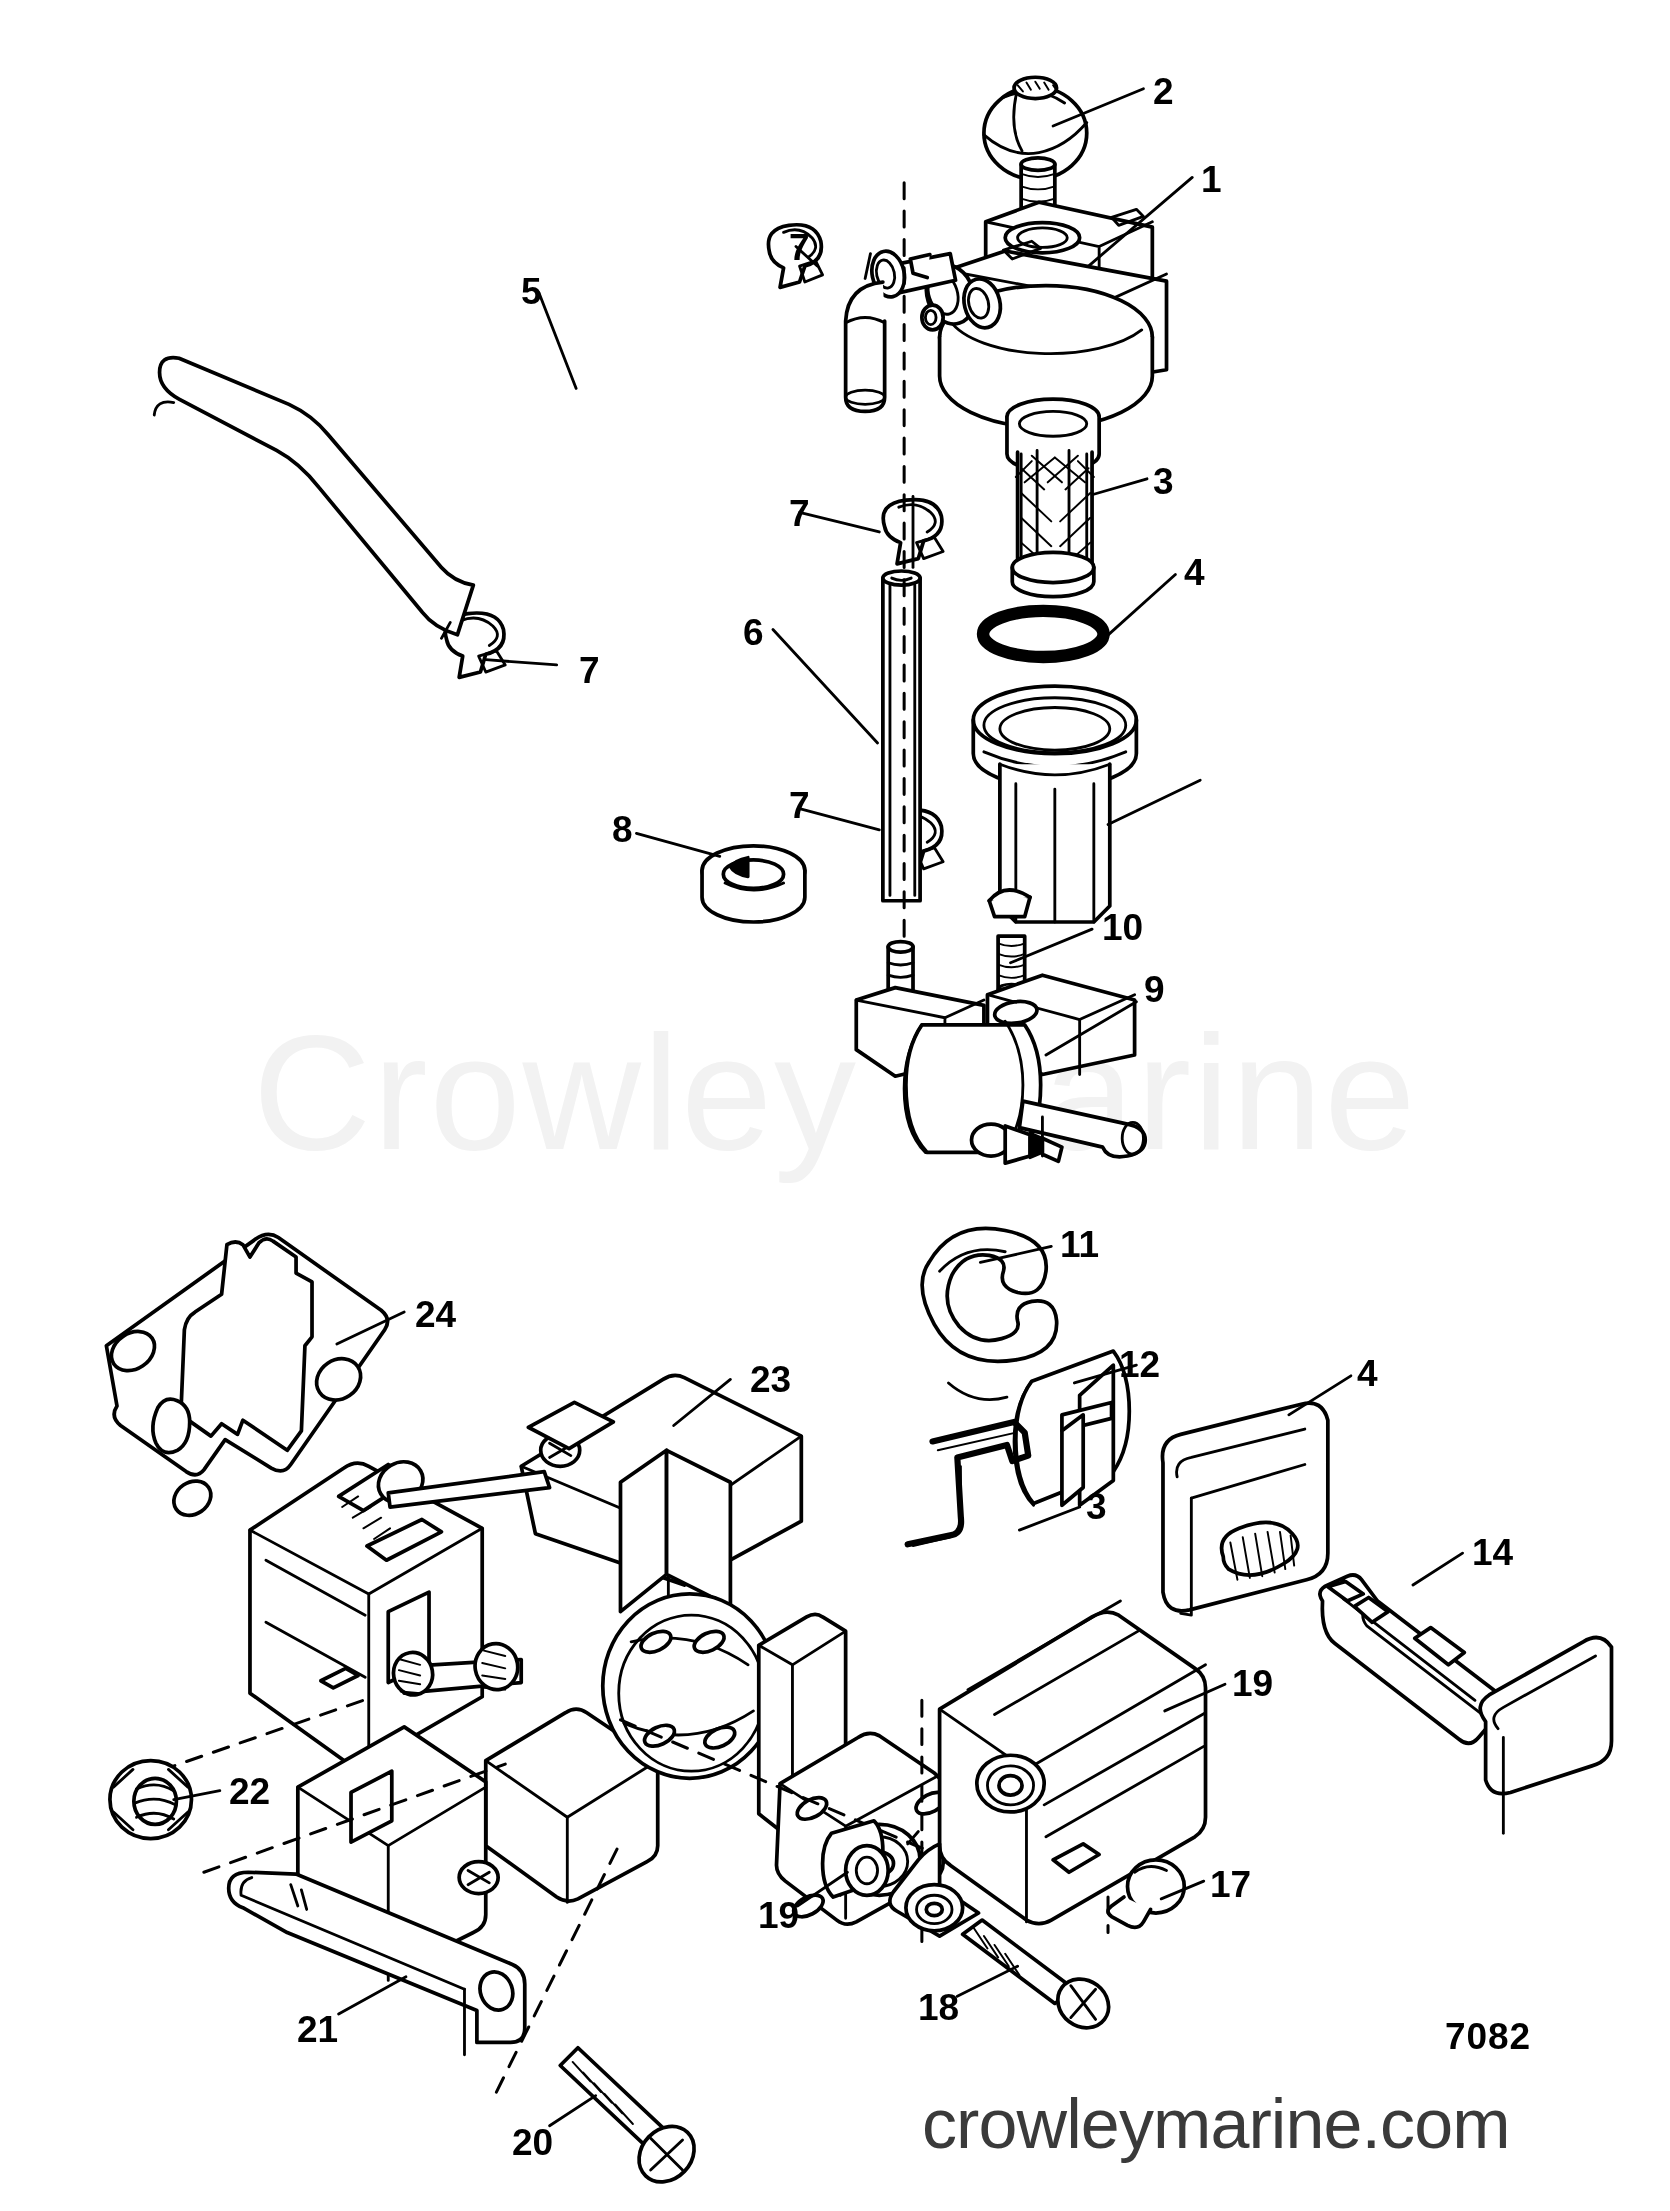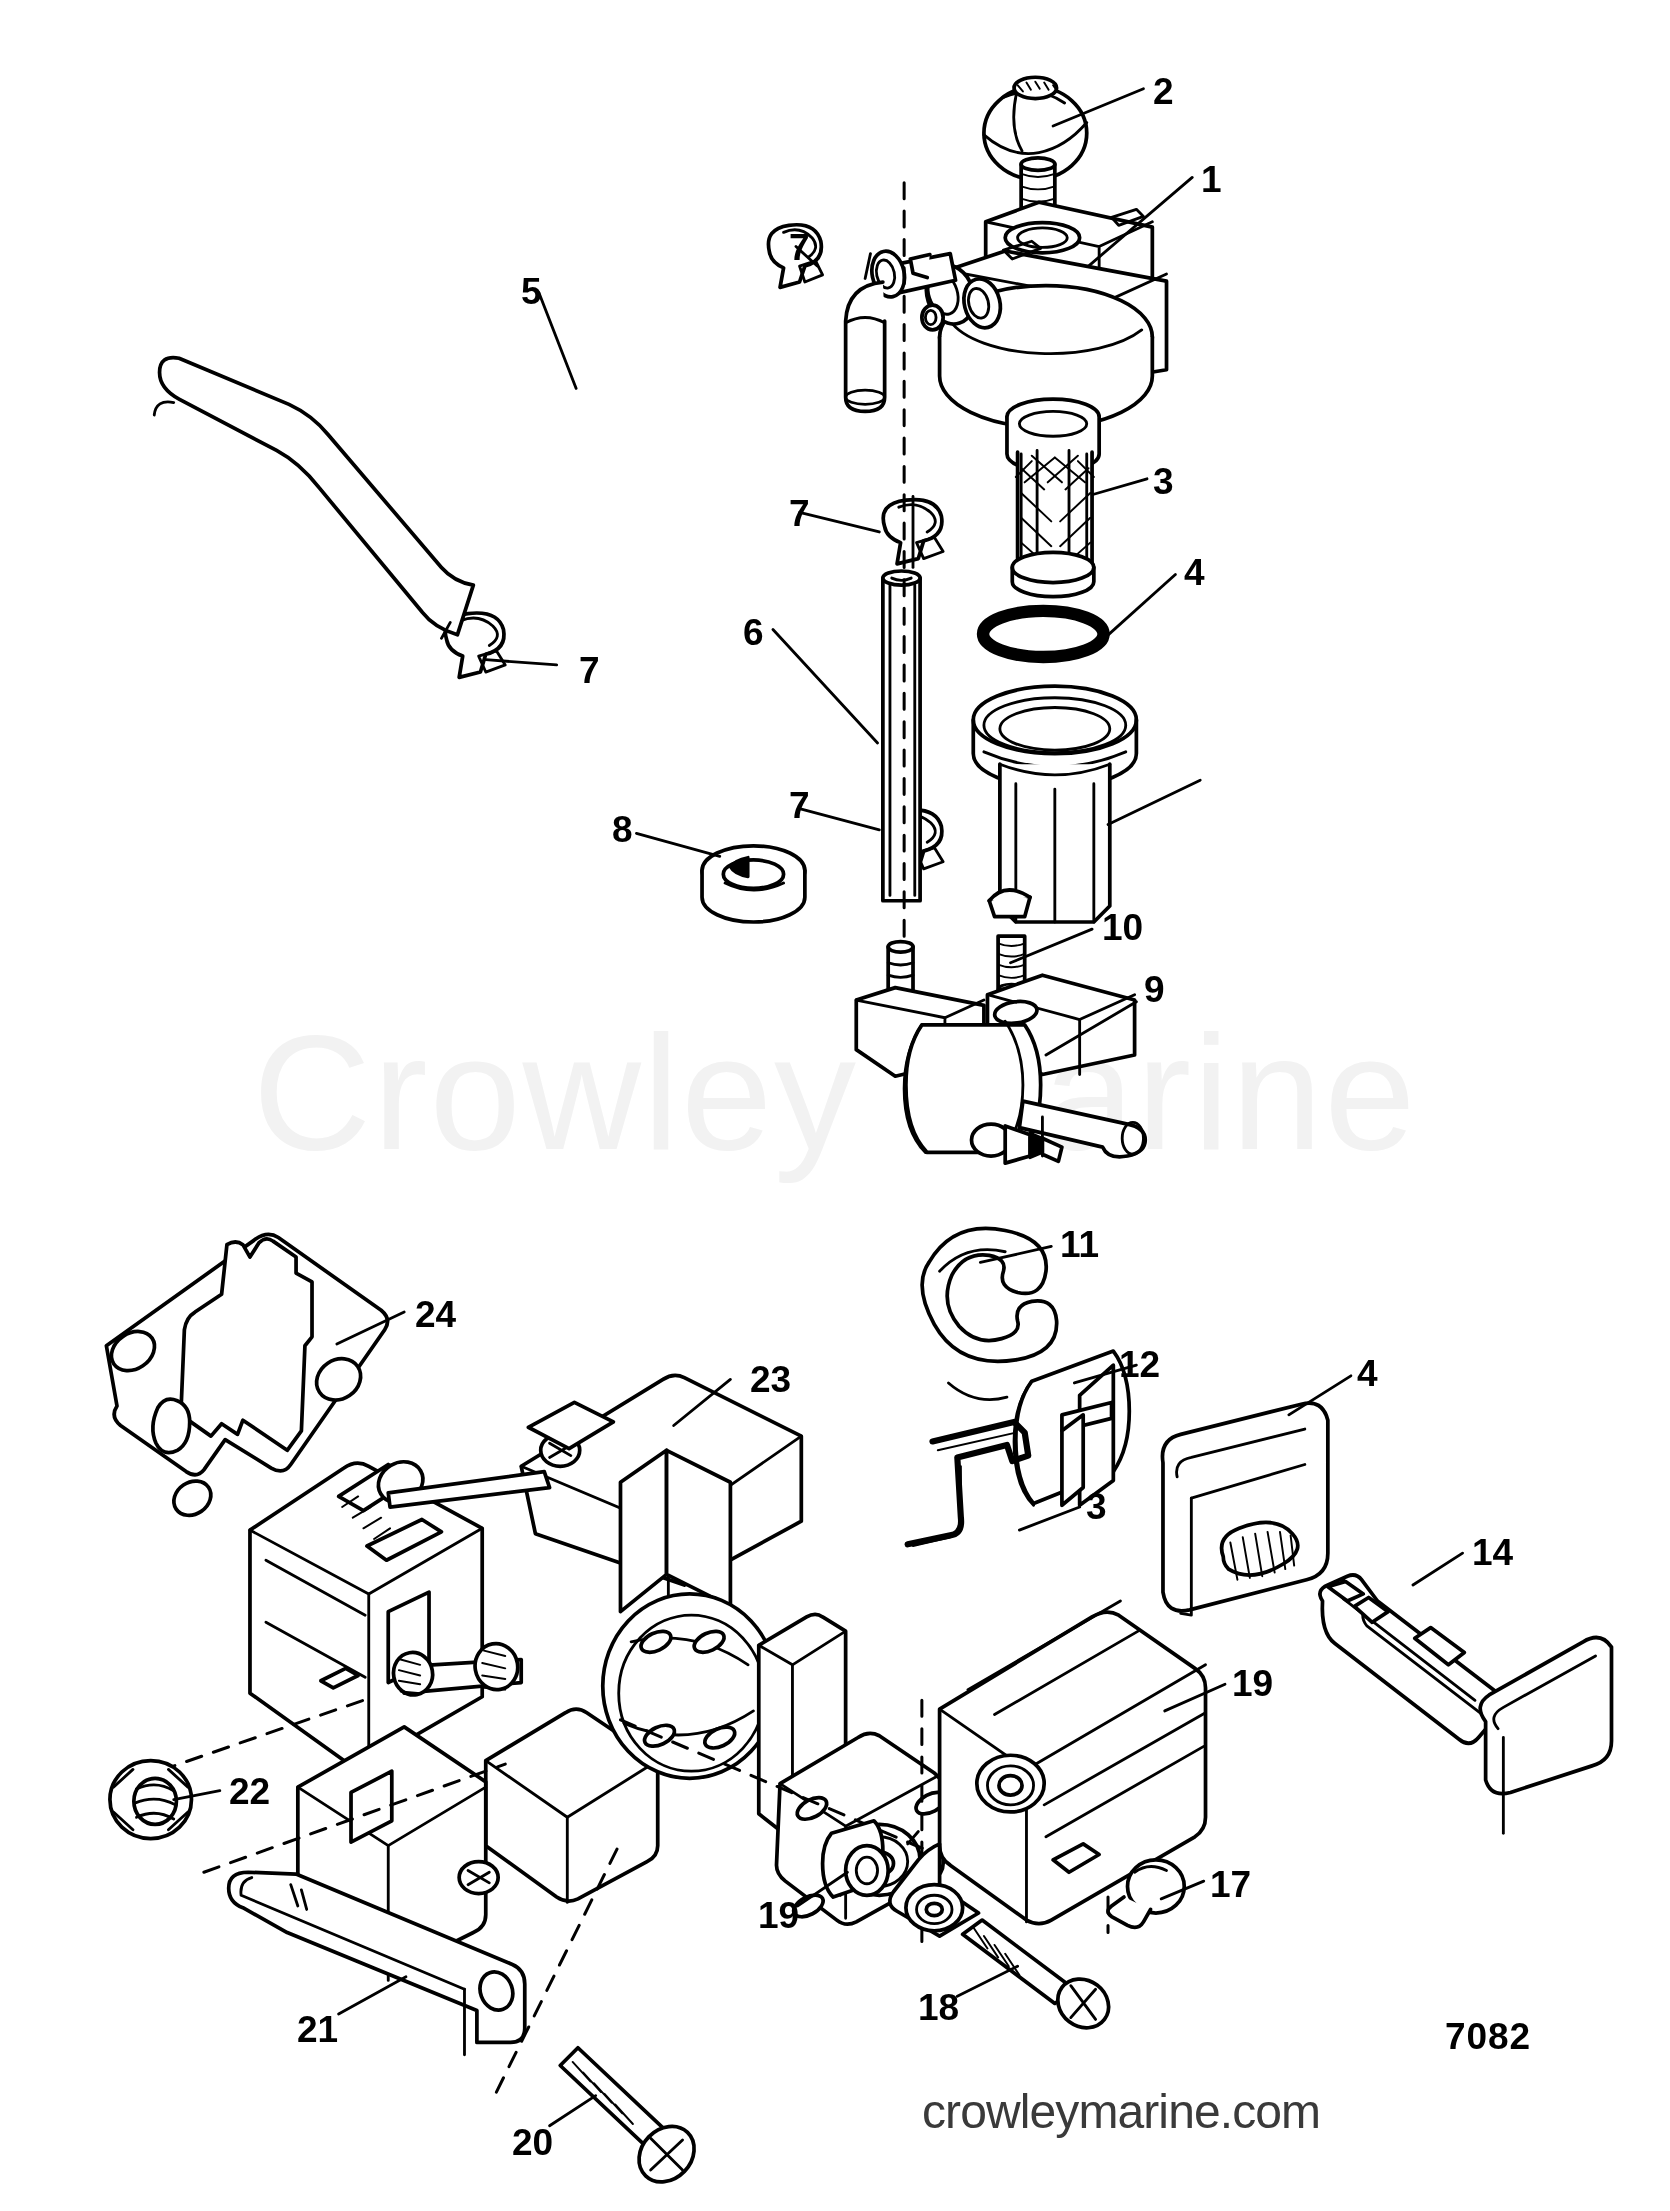--- a/index.html
+++ b/index.html
@@ -23,21 +23,21 @@
     letter-spacing:1.8px;
     color:#f2f2f2;
     white-space:nowrap;
     user-select:none;
     line-height:1;
   }
   .wm-foot{
     position:absolute;
     left:922px; top:2084px;
     font-family:"Liberation Sans", sans-serif;
-    font-size:48px;
+    font-size:70px;
     font-weight:400;
     color:#3a3a3a;
     white-space:nowrap;
     letter-spacing:-0.9px;
   }
   .dwg-no{
     position:absolute;
     left:1445px; top:1984px;
     font-family:"Liberation Sans", sans-serif;
     font-size:37px;

